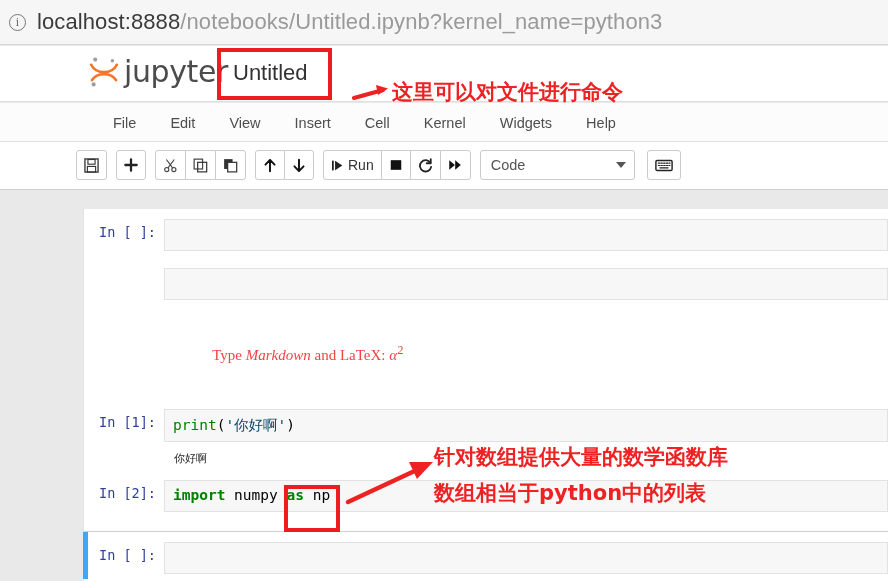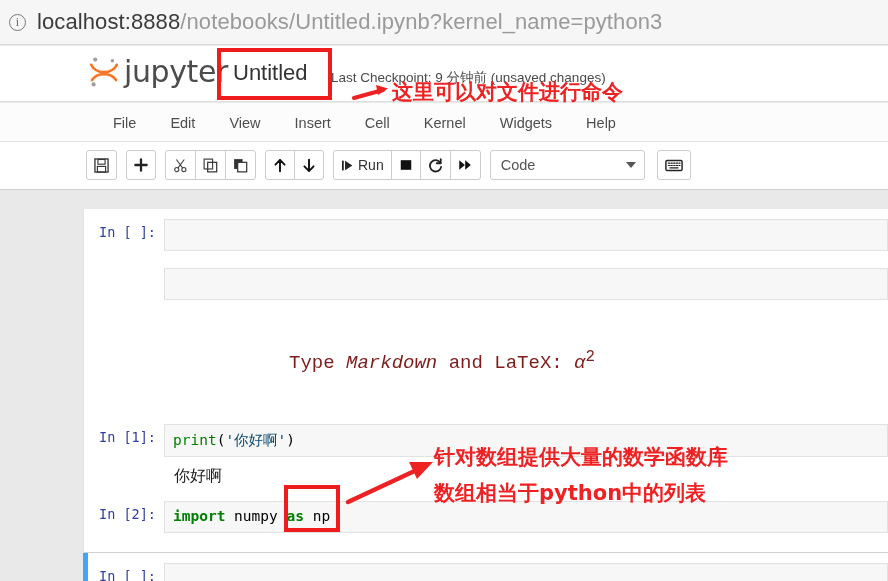--- a/index.html
+++ b/index.html
@@ -61,21 +61,21 @@
   .menu-items { position: absolute; left: 96px; top: 0; display: flex; height: 39px; align-items: center; }
   .menu-item {
     font-size: 14.5px; color: #4e4e4e; padding: 0 17px; cursor: default; white-space: nowrap;
   }
 
   
   .toolbar {
     position: absolute; top: 142px; left: 0; width: 888px; height: 48px;
     background: #ffffff; border-bottom: 1px solid #d0d0d0;
   }
-  .tb-inner { position: absolute; left: 86px; top: 8px; display: flex; align-items: flex-start; }
+  .tb-inner { position: absolute; left: 76px; top: 8px; display: flex; align-items: flex-start; }
   .tb-group { display: flex; margin-right: 9px; }
   .tb-btn {
     height: 30px; min-width: 30px; padding: 0 7px;
     border: 1px solid #cccccc; background: #fff;
     display: flex; align-items: center; justify-content: center;
     margin-left: -1px; color: #333;
   }
   .tb-group .tb-btn:first-child { margin-left: 0; border-radius: 3px 0 0 3px; }
   .tb-group .tb-btn:last-child  { border-radius: 0 3px 3px 0; }
   .tb-group.single .tb-btn { border-radius: 3px; }
@@ -103,26 +103,26 @@
     white-space: pre;
   }
   .input-area {
     flex: 1; background: #f7f7f7; border: 1px solid #e2e2e2;
     padding: 6px 8px; min-height: 32px;
     font-family: "DejaVu Sans Mono", monospace; font-size: 14.5px; color: #000;
     white-space: pre; overflow: hidden;
   }
   .input-area.markdown {
     background: #ffffff; border-color: transparent;
-    font-family: Liberation Mono, monospace; font-size: 19px; color: #7f1d1d;
+    font-family: Liberation Serif, serif; font-size: 15px; color: #ef4444;
     padding-left: 10px;
   }
   .output-row { display: flex; }
   .output-text {
-    margin-left: 80px; padding: 4px 10px; font-size: 16px; color: #1e1e1e;
+    margin-left: 80px; padding: 4px 10px; font-size: 11px; color: #1e1e1e;
     font-family: "Liberation Sans", sans-serif;
   }
   .tok-kw { color: #008000; font-weight: bold; }
   .tok-str { color: #0c4a6e; }
   .tok-fn { color: #008000; }
 
   .cell.selected::before {
     content: ""; position: absolute; left: -1px; top: 0; bottom: 0; width: 5px;
     background: #42A5F5;
   }
@@ -151,21 +151,20 @@
       <svg class="jlogo" viewBox="0 0 40 42">
         <circle cx="9" cy="5.5" r="2.6" fill="#9e9e9e"></circle>
         <circle cx="30.5" cy="7" r="2.2" fill="#9e9e9e"></circle>
         <circle cx="7" cy="36.5" r="2.6" fill="#9e9e9e"></circle>
         <path d="M4 12 A17 14 0 0 0 36 12" fill="none" stroke="#f37726" stroke-width="3.4" stroke-linecap="round"></path>
         <path d="M5 31 A17 14 0 0 1 35 31" fill="none" stroke="#f37726" stroke-width="3.4" stroke-linecap="round"></path>
       </svg>
       <span class="jword">jupyter</span>
     </div>
     <div class="nb-title">Untitled</div>
-    <div class="checkpoint">Last Checkpoint: 9 分钟前   (unsaved changes)</div>
   </div>
 
   <div class="menubar">
     <div class="menu-items">
       <div class="menu-item">File</div>
       <div class="menu-item">Edit</div>
       <div class="menu-item">View</div>
       <div class="menu-item">Insert</div>
       <div class="menu-item">Cell</div>
       <div class="menu-item">Kernel</div>

